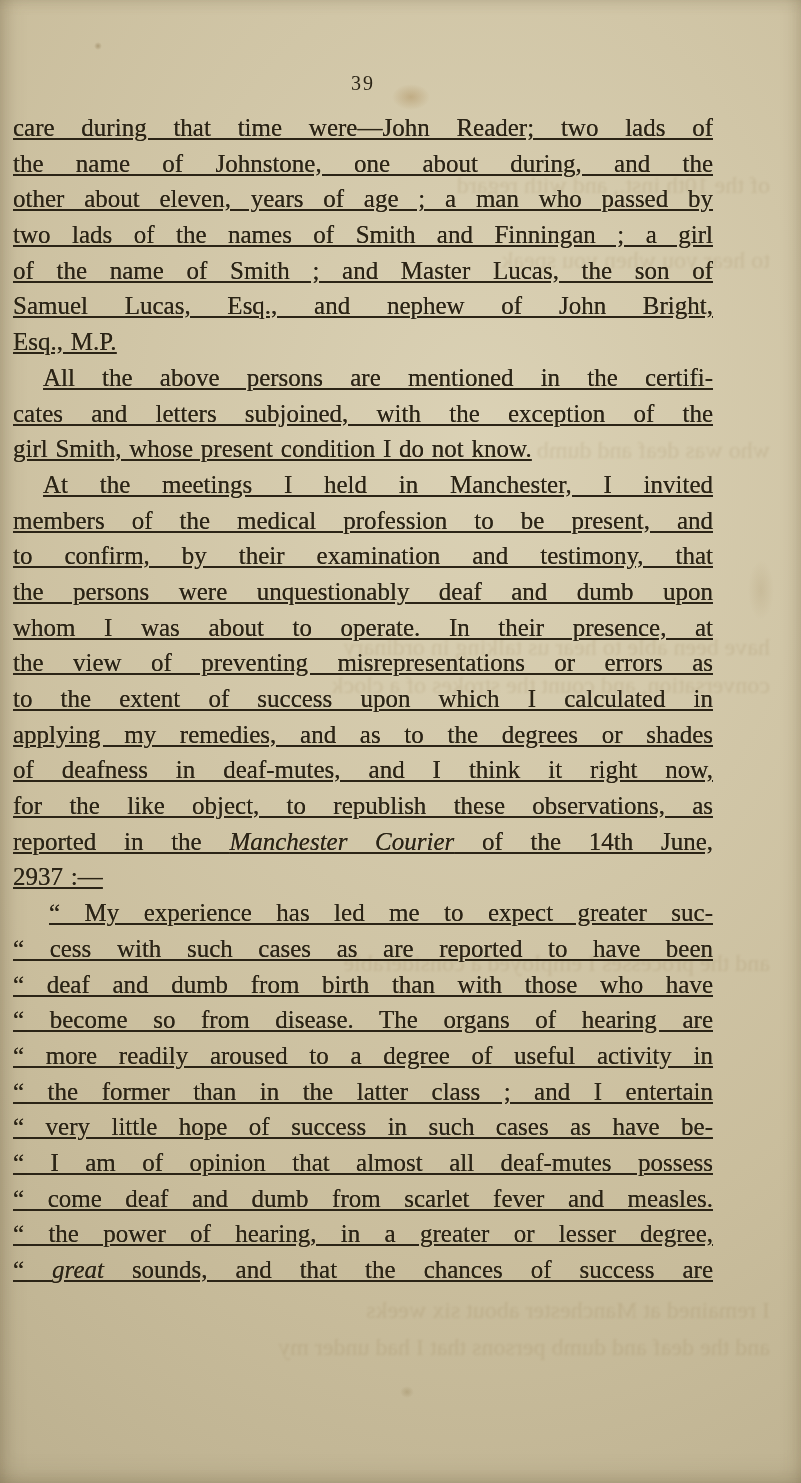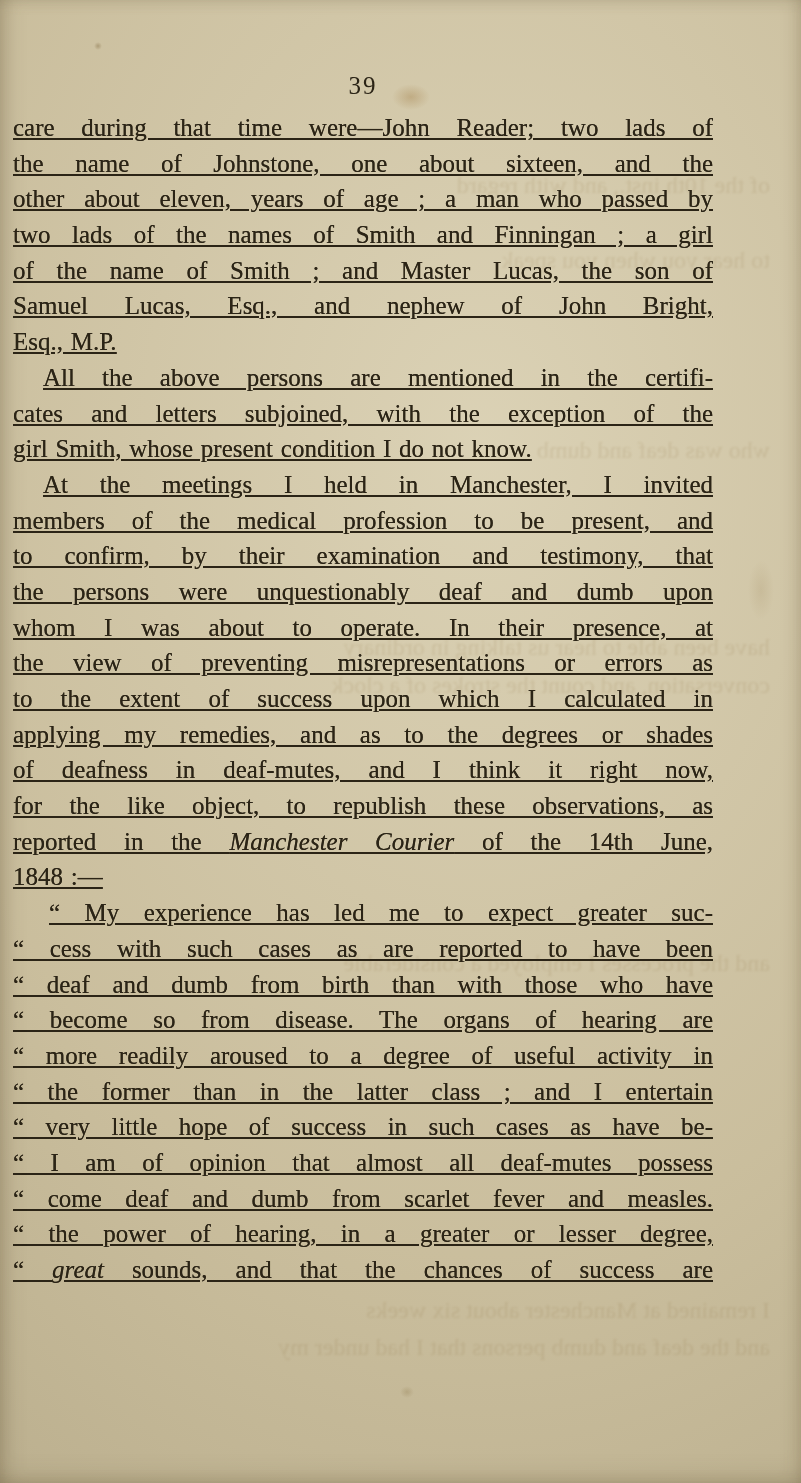--- a/index.html
+++ b/index.html
@@ -18,21 +18,21 @@
   .page::after{
     content:"";position:absolute;inset:0;pointer-events:none;
     box-shadow:
       inset 14px 0 22px -12px rgba(90,75,45,0.35),
       inset -12px 0 20px -12px rgba(90,75,45,0.28),
       inset 0 -16px 26px -14px rgba(90,75,45,0.25),
       inset 0 10px 18px -12px rgba(120,105,70,0.18);
   }
   .page-number{
     position:absolute;top:72px;left:13px;width:700px;
-    text-align:center;font-size:25px;letter-spacing:2px;
+    text-align:center;font-size:20px;letter-spacing:2px;
   }
   .text-block{
     position:absolute;top:110px;left:13px;width:700px;
     font-size:25px;line-height:35.7px;word-spacing:1.5px;
     text-shadow:0 0 0.6px rgba(43,36,22,0.85);
   }
   .line{
     text-align:justify;text-align-last:justify;
     height:35.7px;overflow:hidden;text-decoration:underline;
   }
@@ -78,21 +78,21 @@
 
   <div class="stain s1"></div>
   <div class="stain s2"></div>
   <div class="stain s3"></div>
   <div class="stain s4"></div>
 
   <div class="page-number">39</div>
 
   <main class="text-block">
     <div class="line">care during that time were—John Reader; two lads of</div>
-    <div class="line">the name of Johnstone, one about sixteen, and the</div>
+    <div class="line">the name of Johnstone, one about during, and the</div>
     <div class="line">other about eleven, years of age ; a man who passed by</div>
     <div class="line">two lads of the names of Smith and Finningan ; a girl</div>
     <div class="line">of the name of Smith ; and Master Lucas, the son of</div>
     <div class="line">Samuel Lucas, Esq., and nephew of John Bright,</div>
     <div class="line short">Esq., M.P.</div>
     <div class="line indent">All the above persons are mentioned in the certifi-</div>
     <div class="line">cates and letters subjoined, with the exception of the</div>
     <div class="line short">girl Smith, whose present condition I do not know.</div>
     <div class="line indent">At the meetings I held in Manchester, I invited</div>
     <div class="line">members of the medical profession to be present, and</div>
@@ -100,21 +100,21 @@
     <div class="line">the persons were unquestionably deaf and dumb upon</div>
     <div class="line">whom I was about to operate. In their presence, at</div>
     <div class="line">the view of preventing misrepresentations or errors as</div>
     <div class="line">to the extent of success upon which I calculated in</div>
     <div class="line">applying my remedies, and as to the degrees or shades</div>
     <div class="line">of deafness in deaf-mutes, and I think it right now,</div>
     <div class="line">for the like object, to republish these observations, as</div>
     <div class="line">
       <span>reported in the </span><em>Manchester Courier</em><span> of the 14th June,</span>
     </div>
-    <div class="line short">1848 :—</div>
+    <div class="line short">2937 :—</div>
     <div class="line indent-q">“ My experience has led me to expect greater suc-</div>
     <div class="line">“ cess with such cases as are reported to have been</div>
     <div class="line">“ deaf and dumb from birth than with those who have</div>
     <div class="line">“ become so from disease. The organs of hearing are</div>
     <div class="line">“ more readily aroused to a degree of useful activity in</div>
     <div class="line">“ the former than in the latter class ; and I entertain</div>
     <div class="line">“ very little hope of success in such cases as have be-</div>
     <div class="line">“ I am of opinion that almost all deaf-mutes possess</div>
     <div class="line">“ come deaf and dumb from scarlet fever and measles.</div>
     <div class="line">“ the power of hearing, in a greater or lesser degree,</div>

